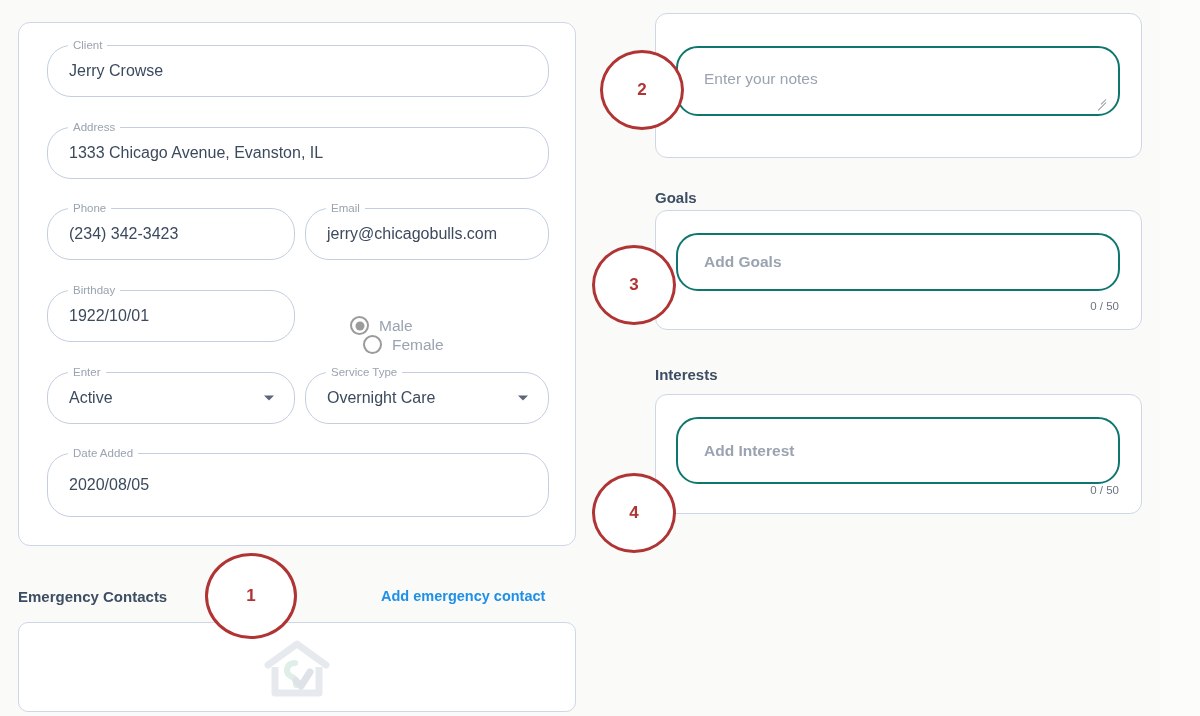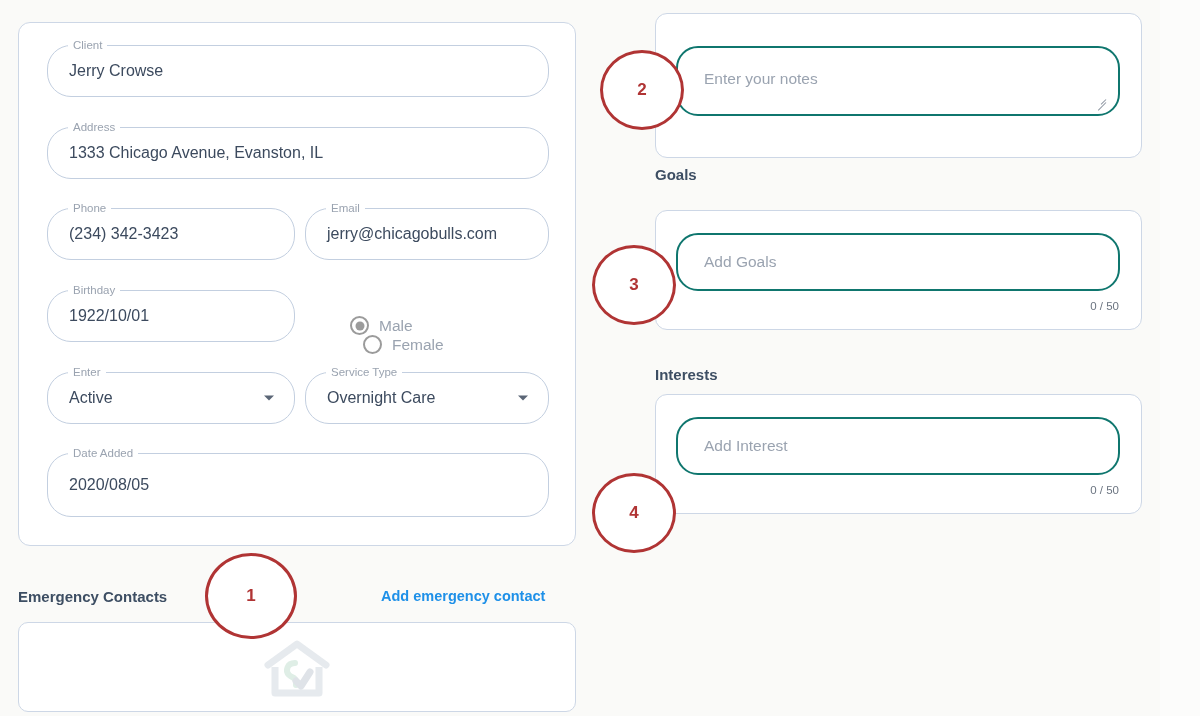--- a/index.html
+++ b/index.html
@@ -135,21 +135,21 @@
     background: transparent;
   }
   .inputbox .ph {
     position: absolute;
     left: 26px;
     font-size: 15.5px;
     color: #9aa3b0;
     white-space: nowrap;
   }
   .ph-top { top: 22px; }
-  .ph-mid { top: 50%; transform: translateY(-50%); }
+  .ph-mid { top: 50%; transform: translateY(-50%); font-weight: bold; }
 
   .counter {
     position: absolute;
     font-size: 11.5px;
     color: #6b7480;
     white-space: nowrap;
   }
 
   .grip {
     position: absolute;
@@ -269,33 +269,33 @@
 <div class="card" style="left:655px; top:13px; width:487px; height:145px;">
   <div class="inputbox" style="left:20px; top:32px; width:444px; height:70px;">
     <span class="ph ph-top">Enter your notes</span>
     <span class="grip" style="right:12px; bottom:9px;">
       <i></i>
         <i></i>
     </span>
   </div>
 </div>
 
-<div class="heading" style="left:655px; top:166px;">Goals</div>
+<div class="heading" style="left:655px; top:189px;">Goals</div>
 
 <div class="card" style="left:655px; top:210px; width:487px; height:120px;">
   <div class="inputbox" style="left:20px; top:22px; width:444px; height:58px;">
     <span class="ph ph-mid">Add Goals</span>
   </div>
   <span class="counter" style="right:22px; top:89px;">0 / 50</span>
 </div>
 
 <div class="heading" style="left:655px; top:366px;">Interests</div>
 
 <div class="card" style="left:655px; top:394px; width:487px; height:120px;">
-  <div class="inputbox" style="left:20px; top:22px; width:444px; height:58px;">
+  <div class="inputbox" style="left:20px; top:22px; width:444px; height:67px;">
     <span class="ph ph-mid">Add Interest</span>
   </div>
   <span class="counter" style="right:22px; top:89px;">0 / 50</span>
 </div>
 
 <div class="callout" style="left:205px; top:553px; width:92px; height:86px;">
   <span>1</span>
 </div>
 <div class="callout" style="left:600px; top:50px; width:84px; height:80px;">
   <span>2</span>

